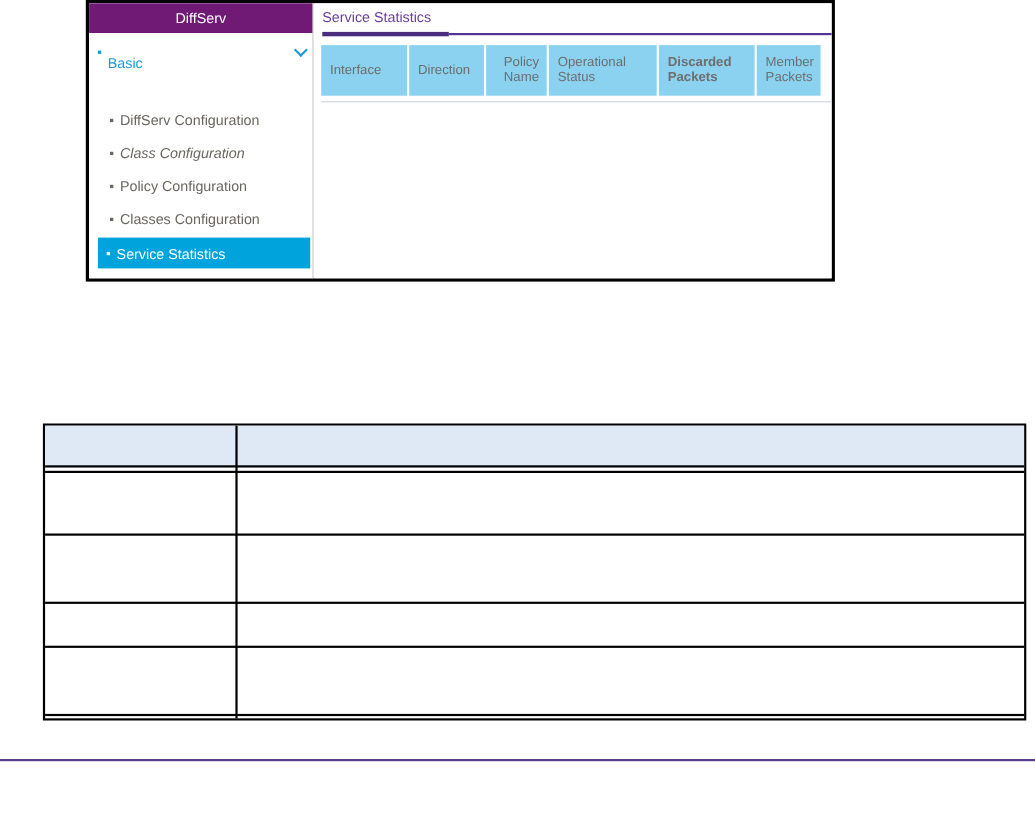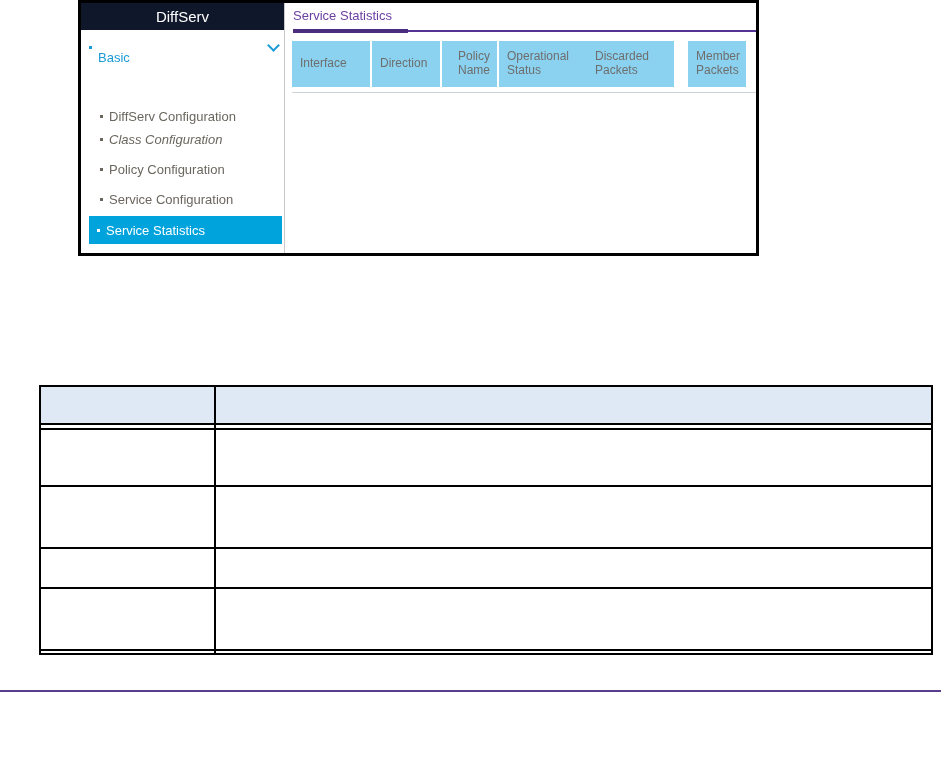--- a/index.html
+++ b/index.html
@@ -10,21 +10,21 @@
   
   .shot{
     position:absolute;left:78px;top:0;width:681px;height:256px;
     border:3px solid #000;box-sizing:border-box;background:#fff;
   }
   .sidebar{
     position:absolute;left:0;top:0;width:204px;height:100%;
     border-right:1px solid #c9c9c9;box-sizing:border-box;background:#fff;
   }
   .sidebar-hd{
-    height:27px;background:#0f172a;color:#fff;font-size:15px;
+    height:27px;background:#701a75;color:#fff;font-size:13px;
     display:flex;align-items:center;justify-content:center;
   }
   .nav-row{
     position:absolute;left:0;width:100%;height:28px;
     display:flex;align-items:center;font-size:13px;cursor:default;
   }
   .bullet{width:3px;height:3px;flex:0 0 3px;margin-right:6px;}
   .b-blue{background:#1b9ad6;}
   .b-dark{background:#55524c;}
   .b-gray{background:#6b675f;}
@@ -75,58 +75,58 @@
   <div class="sidebar">
     <div class="sidebar-hd">DiffServ</div>
 
     <div class="nav-row lvl1" style="top:30px;">
       <span class="bullet b-blue"></span>
       <span class="t-blue">Basic</span>
       <span class="chev chev-down"></span>
     </div>
 
 
-    <div class="nav-row lvl2" style="top:92px;margin-top:7px;">
+    <div class="nav-row lvl2" style="top:92px;">
       <span class="bullet b-gray"></span>
       <span class="t-gray">DiffServ Configuration</span>
     </div>
 
     <div class="nav-row lvl2" style="top:122px;font-style:italic;">
       <span class="bullet b-gray"></span>
       <span class="t-gray">Class Configuration</span>
     </div>
 
     <div class="nav-row lvl2" style="top:152px;">
       <span class="bullet b-gray"></span>
       <span class="t-gray">Policy Configuration</span>
     </div>
 
     <div class="nav-row lvl2" style="top:182px;">
       <span class="bullet b-gray"></span>
-      <span class="t-gray">Service Configuration</span>
+      <span class="t-gray">Classes Configuration</span>
     </div>
 
     <div class="nav-row nav-selected" style="top:213px;">
       <span class="inner">
         <span class="bullet b-white"></span>
         <span>Service Statistics</span>
       </span>
     </div>
   </div>
 
   <div class="main">
     <div class="fig-title">Service Statistics</div>
     <div class="rule-thick"></div>
     <div class="rule-thin"></div>
 
     <div class="col-hd" style="left:86px;width:68px;">Direction</div>
     <div class="col-hd" style="left:6px;width:78px;">Interface</div>
     <div class="col-hd" style="left:156px;width:55px;padding-left:16px;">Policy Name</div>
     <div class="col-hd" style="left:213px;width:98px;">Operational Status</div>
-    <div class="col-hd" style="left:301px;width:87px;">Discarded Packets</div>
+    <div class="col-hd" style="left:313px;width:87px;font-weight:bold;">Discarded Packets</div>
     <div class="col-hd" style="left:402px;width:58px;">Member Packets</div>
 
     <div class="hd-underline"></div>
   </div>
 </div>
 
 <div class="doc-table">
   <div class="doc-hd">
     <div class="doc-col1"></div>
     <div class="doc-col2"></div>

